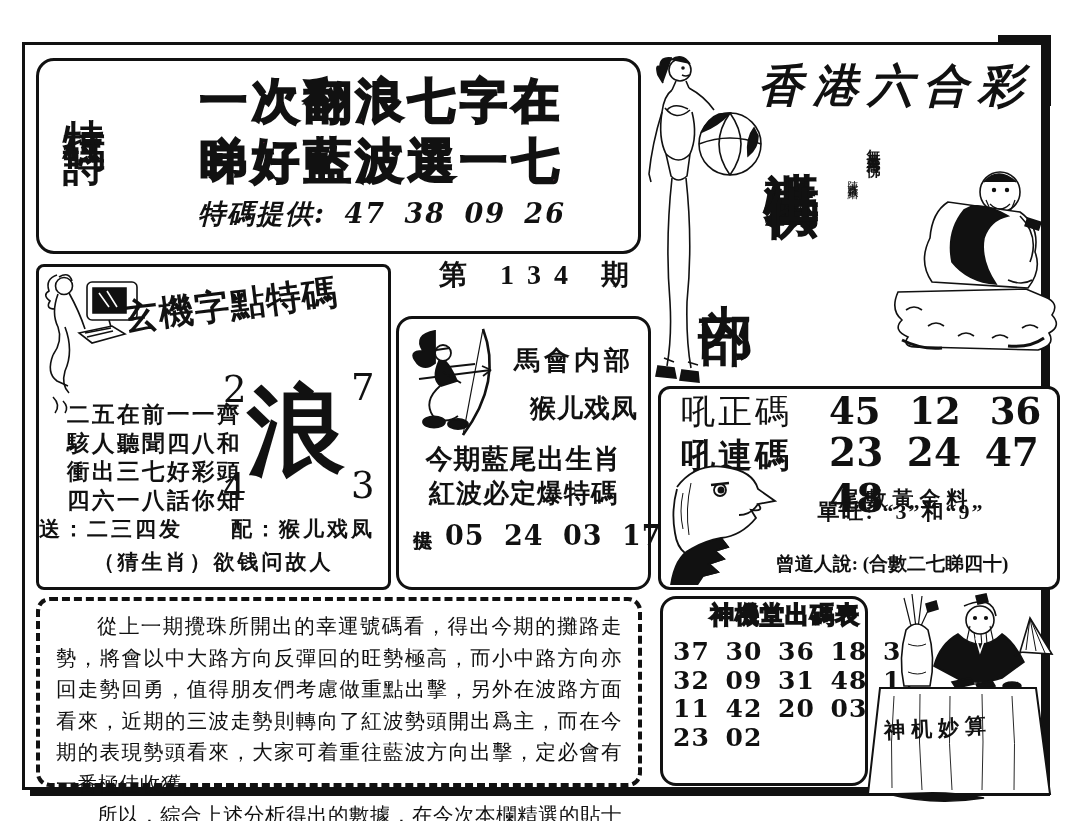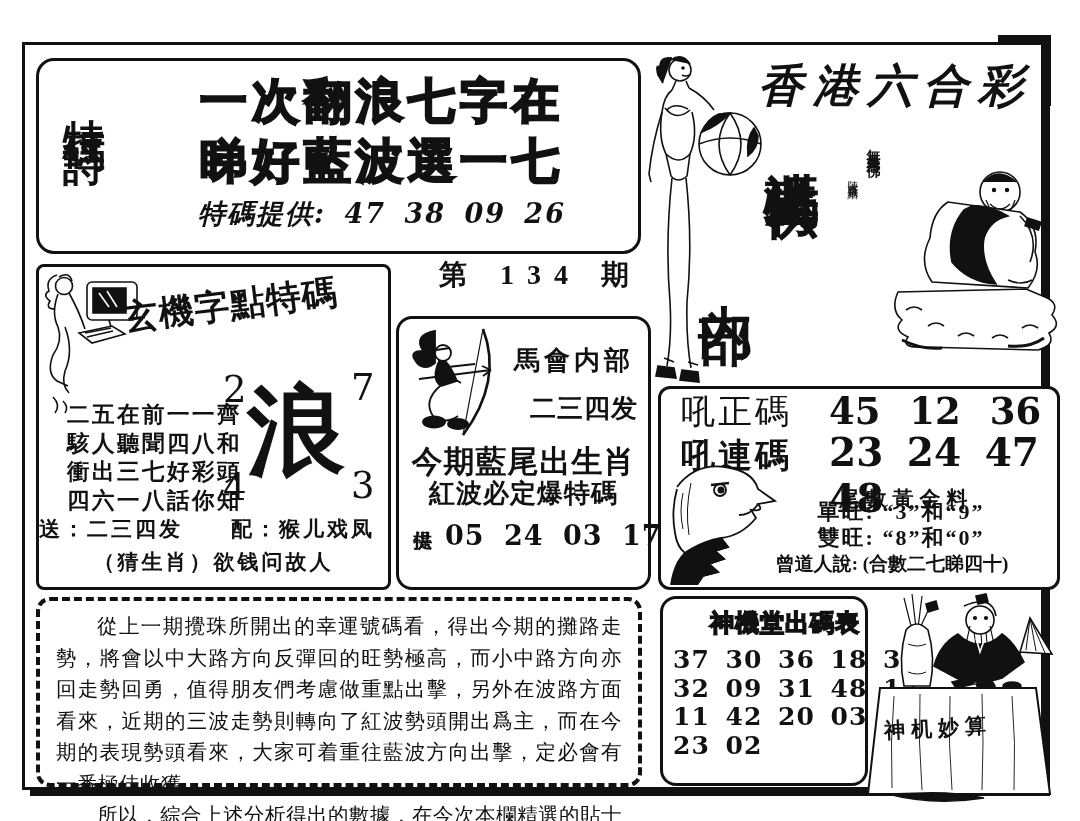--- a/index.html
+++ b/index.html
@@ -41,21 +41,21 @@
   .mystic-poem{left:28px;top:134px;font-size:22.5px;line-height:28.5px;letter-spacing:2.5px;font-weight:600;white-space:nowrap;}
   .big-char{left:208px;top:116px;font-size:98px;font-weight:bold;line-height:1;}
   .corner-num{font-size:37px;line-height:1;}
   .gift-line{left:0;top:248px;width:100%;font-size:21px;font-weight:bold;letter-spacing:3px;white-space:nowrap;}
   .hint-line{left:0;top:281px;width:100%;text-align:center;font-size:21px;font-weight:bold;letter-spacing:3px;white-space:nowrap;}
 
   
   #wave-box{left:396px;top:316px;width:249px;height:268px;border-radius:16px;}
   .wave-h1{right:14px;top:24px;font-size:26px;font-weight:bold;letter-spacing:4px;white-space:nowrap;}
   .wave-h2{right:10px;top:72px;font-size:26px;font-weight:bold;letter-spacing:1px;white-space:nowrap;}
-  .wave-l1{left:0;top:122px;width:100%;text-align:center;font-size:31px;font-weight:bold;letter-spacing:1px;white-space:nowrap;}
+  .wave-l1{left:0;top:122px;width:100%;text-align:center;font-size:27px;font-weight:bold;letter-spacing:1px;white-space:nowrap;}
   .wave-l2{left:0;top:157px;width:100%;text-align:center;font-size:26px;font-weight:bold;letter-spacing:1px;white-space:nowrap;}
   .wave-provide{left:12px;top:197px;font-size:19px;font-weight:bold;height:52px;line-height:1.2;}
   .wave-nums{left:46px;top:201px;font-size:27px;font-weight:bold;word-spacing:9px;letter-spacing:1px;white-space:nowrap;}
 
   
   #brand-title{left:758px;top:56px;font-size:45px;font-weight:bold;letter-spacing:10px;white-space:nowrap;font-style:italic;}
   .leak-col{left:764px;top:128px;font-size:55px;font-weight:900;letter-spacing:5px;line-height:1;height:266px;}
   .inner-col{left:698px;top:260px;font-size:55px;font-weight:900;letter-spacing:5px;line-height:1;height:132px;}
   .buddha-caption{left:864px;top:138px;font-size:14px;letter-spacing:5px;font-weight:bold;}
   .buddha-sig{left:845px;top:172px;font-size:11px;letter-spacing:2px;}
@@ -71,21 +71,21 @@
   .even-line{left:100px;top:134px;width:280px;text-align:center;font-size:22px;font-weight:bold;letter-spacing:2px;white-space:nowrap;}
   .master-line{left:78px;top:162px;width:306px;text-align:center;font-size:19px;font-weight:bold;white-space:nowrap;}
 
   
   #analysis-box{left:36px;top:597px;width:606px;height:190px;border:4px dashed #111;border-radius:14px;
     padding:10px 16px;box-sizing:border-box;font-size:20.5px;line-height:31.5px;text-align:justify;background:#fff;position:absolute;}
   #analysis-box p{margin:0;text-indent:2em;letter-spacing:0.5px;}
 
   
   #shenji-box{left:660px;top:596px;width:202px;height:184px;border-radius:16px;border-width:3px;}
-  .shenji-title{margin-top:8px;text-align:center;font-size:24px;letter-spacing:1px;white-space:nowrap;padding-left:42px;}
+  .shenji-title{margin-top:0;text-align:center;font-size:24px;letter-spacing:1px;white-space:nowrap;padding-left:42px;}
   .shenji-rows{padding:7px 0 0 10px;font-size:25px;font-weight:bold;line-height:28.5px;word-spacing:6px;letter-spacing:1px;white-space:nowrap;}
   .table-text{left:884px;top:714px;font-size:21px;font-weight:bold;letter-spacing:6px;transform:rotate(-3deg);white-space:nowrap;}
 </style>
 </head>
 <body>
 
 <div id="page-frame">
   <div id="corner-bracket"></div>
 </div>
 
@@ -142,21 +142,21 @@
     <path d="M32 8 Q10 12 20 28 Q4 28 14 40 Q22 48 32 40 Z" fill="#111"></path>
     <circle cx="40" cy="30" r="8" fill="#fff"></circle>
     <path d="M33 27 l14 -2"></path>
     <path d="M36 38 Q28 56 38 63 L54 58 Q48 44 42 38 Z" fill="#111"></path>
     <path d="M45 44 L72 41 M40 49 L58 60"></path>
     <path d="M37 63 Q20 78 30 93 Q42 102 55 93"></path>
     <ellipse cx="31" cy="99" rx="11" ry="5.5" fill="#111"></ellipse>
     <ellipse cx="55" cy="101" rx="10" ry="5" fill="#111"></ellipse>
   </svg>
   <div class="abs wave-h1">馬會内部</div>
-  <div class="abs wave-h2">二三四发</div>
+  <div class="abs wave-h2">猴儿戏凤</div>
   <div class="abs wave-l1">今期藍尾出生肖</div>
   <div class="abs wave-l2">紅波必定爆特碼</div>
   <div class="abs wave-provide vert">提供</div>
   <div class="abs wave-nums serifnum">05 24 03 17 30</div>
 </div>
 
 <svg class="abs" style="left:636px;top:52px;" width="128" height="348" viewBox="0 0 128 348" fill="none" stroke="#111" stroke-width="1.6">
   <path d="M36 6 Q24 4 24 15 Q19 12 22 23 L27 31" fill="#111"></path>
   <circle cx="44" cy="18" r="11" fill="#fff"></circle>
   <path d="M35 8 Q46 0 54 12" fill="#111"></path>
@@ -212,21 +212,20 @@
     <circle cx="57" cy="31" r="6" fill="#fff"></circle>
       <circle cx="58" cy="31" r="2.6" fill="#111"></circle>
     <path d="M48 26 L66 24" stroke-width="2.4"></path>
     <path d="M58 79 L65 88 L52 92 L61 100 L46 105 L55 113 L40 117"></path>
     <path d="M8 126 Q12 98 28 90 Q42 82 58 79 L65 88 L52 92 L61 100 L46 105 L55 113 L40 117 L34 126 Z" fill="#111"></path>
     <path d="M14 30 Q8 52 12 74 Q14 88 22 94"></path>
     <path d="M20 34 q-4 18 0 36 M28 24 q-6 26 -2 52" stroke-width="1"></path>
   </svg>
   <div class="abs gold-title">尾數黃金料</div>
   <div class="abs odd-line">單旺: “3”和“9”</div>
-  <div class="abs even-line">雙旺: “8”和“0”</div>
   <div class="abs master-line">曾道人說: (合數二七睇四十)</div>
 </div>
 
 <div id="analysis-box">
   <p>從上一期攪珠所開出的幸運號碼看，得出今期的攤路走勢，將會以中大路方向反彈回的旺勢極高，而小中路方向亦回走勢回勇，值得朋友們考慮做重點出擊，另外在波路方面看來，近期的三波走勢則轉向了紅波勢頭開出爲主，而在今期的表現勢頭看來，大家可着重往藍波方向出擊，定必會有一番極佳收獲。</p>
   <p>所以，綜合上述分析得出的數據，在今次本欄精選的貼士爲: 22、10、37、19、16、28; 冷碼波薦捧: 01、05、06、13、21</p>
 </div>
 
 <div id="shenji-box" class="box">
   <div class="shenji-title bubble-text">神機堂出碼表</div>

